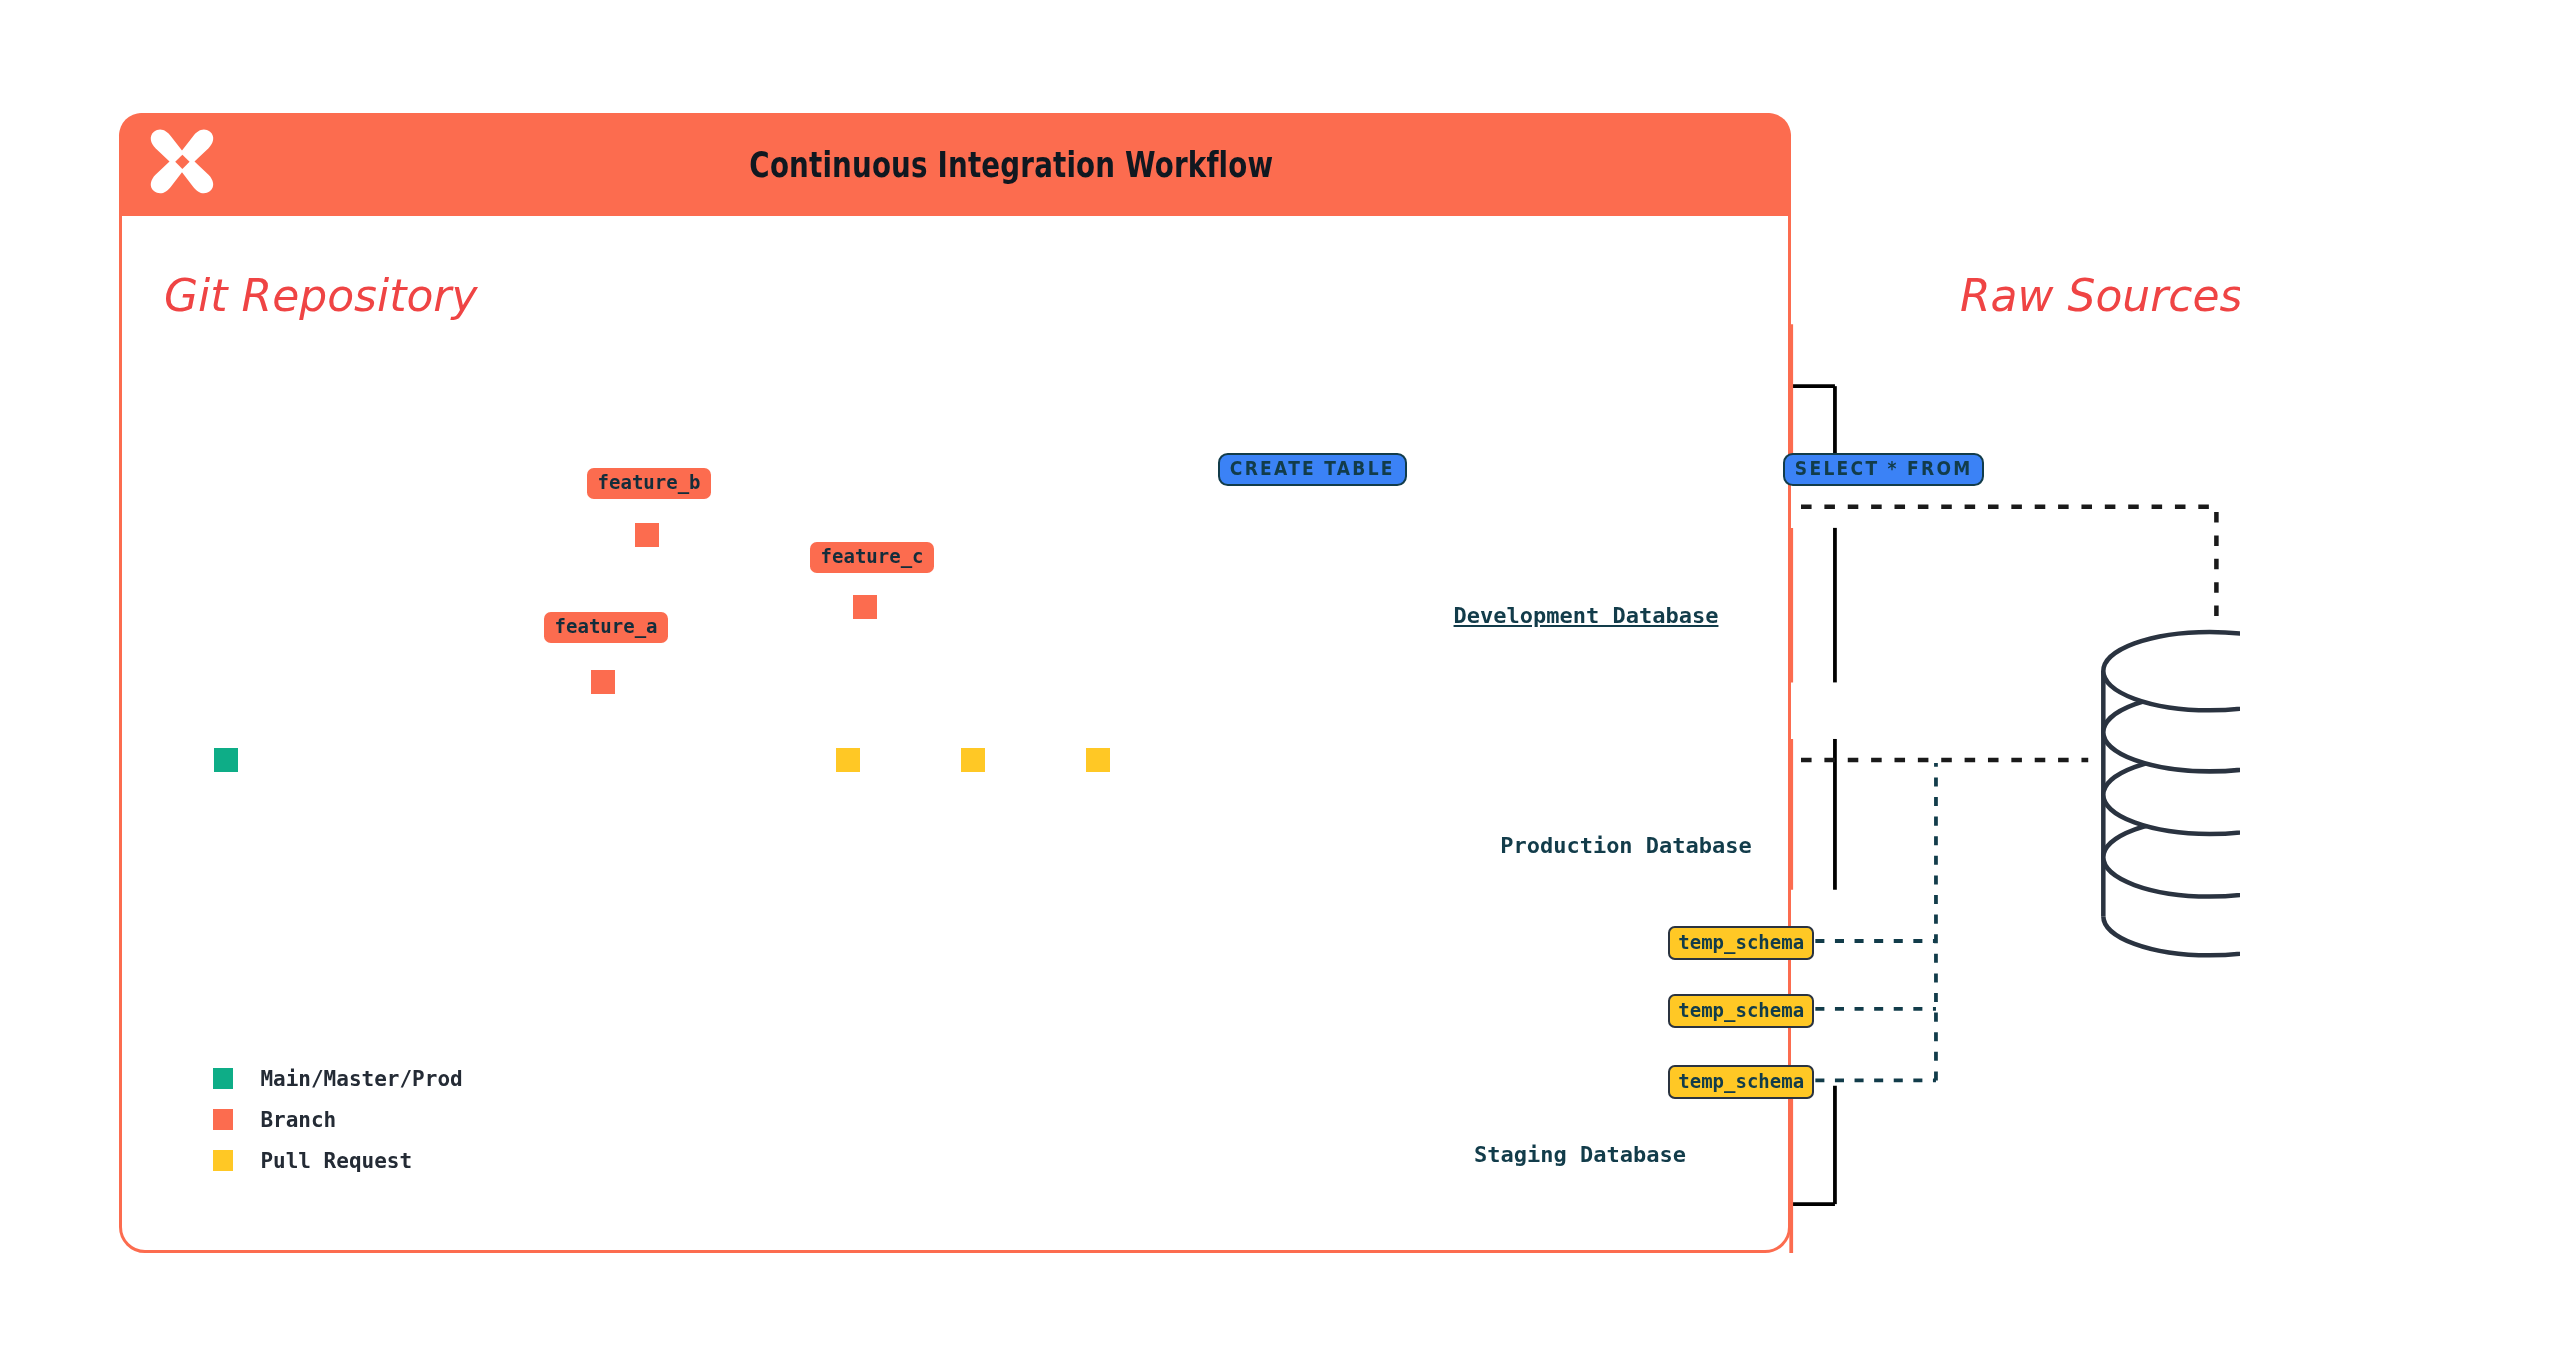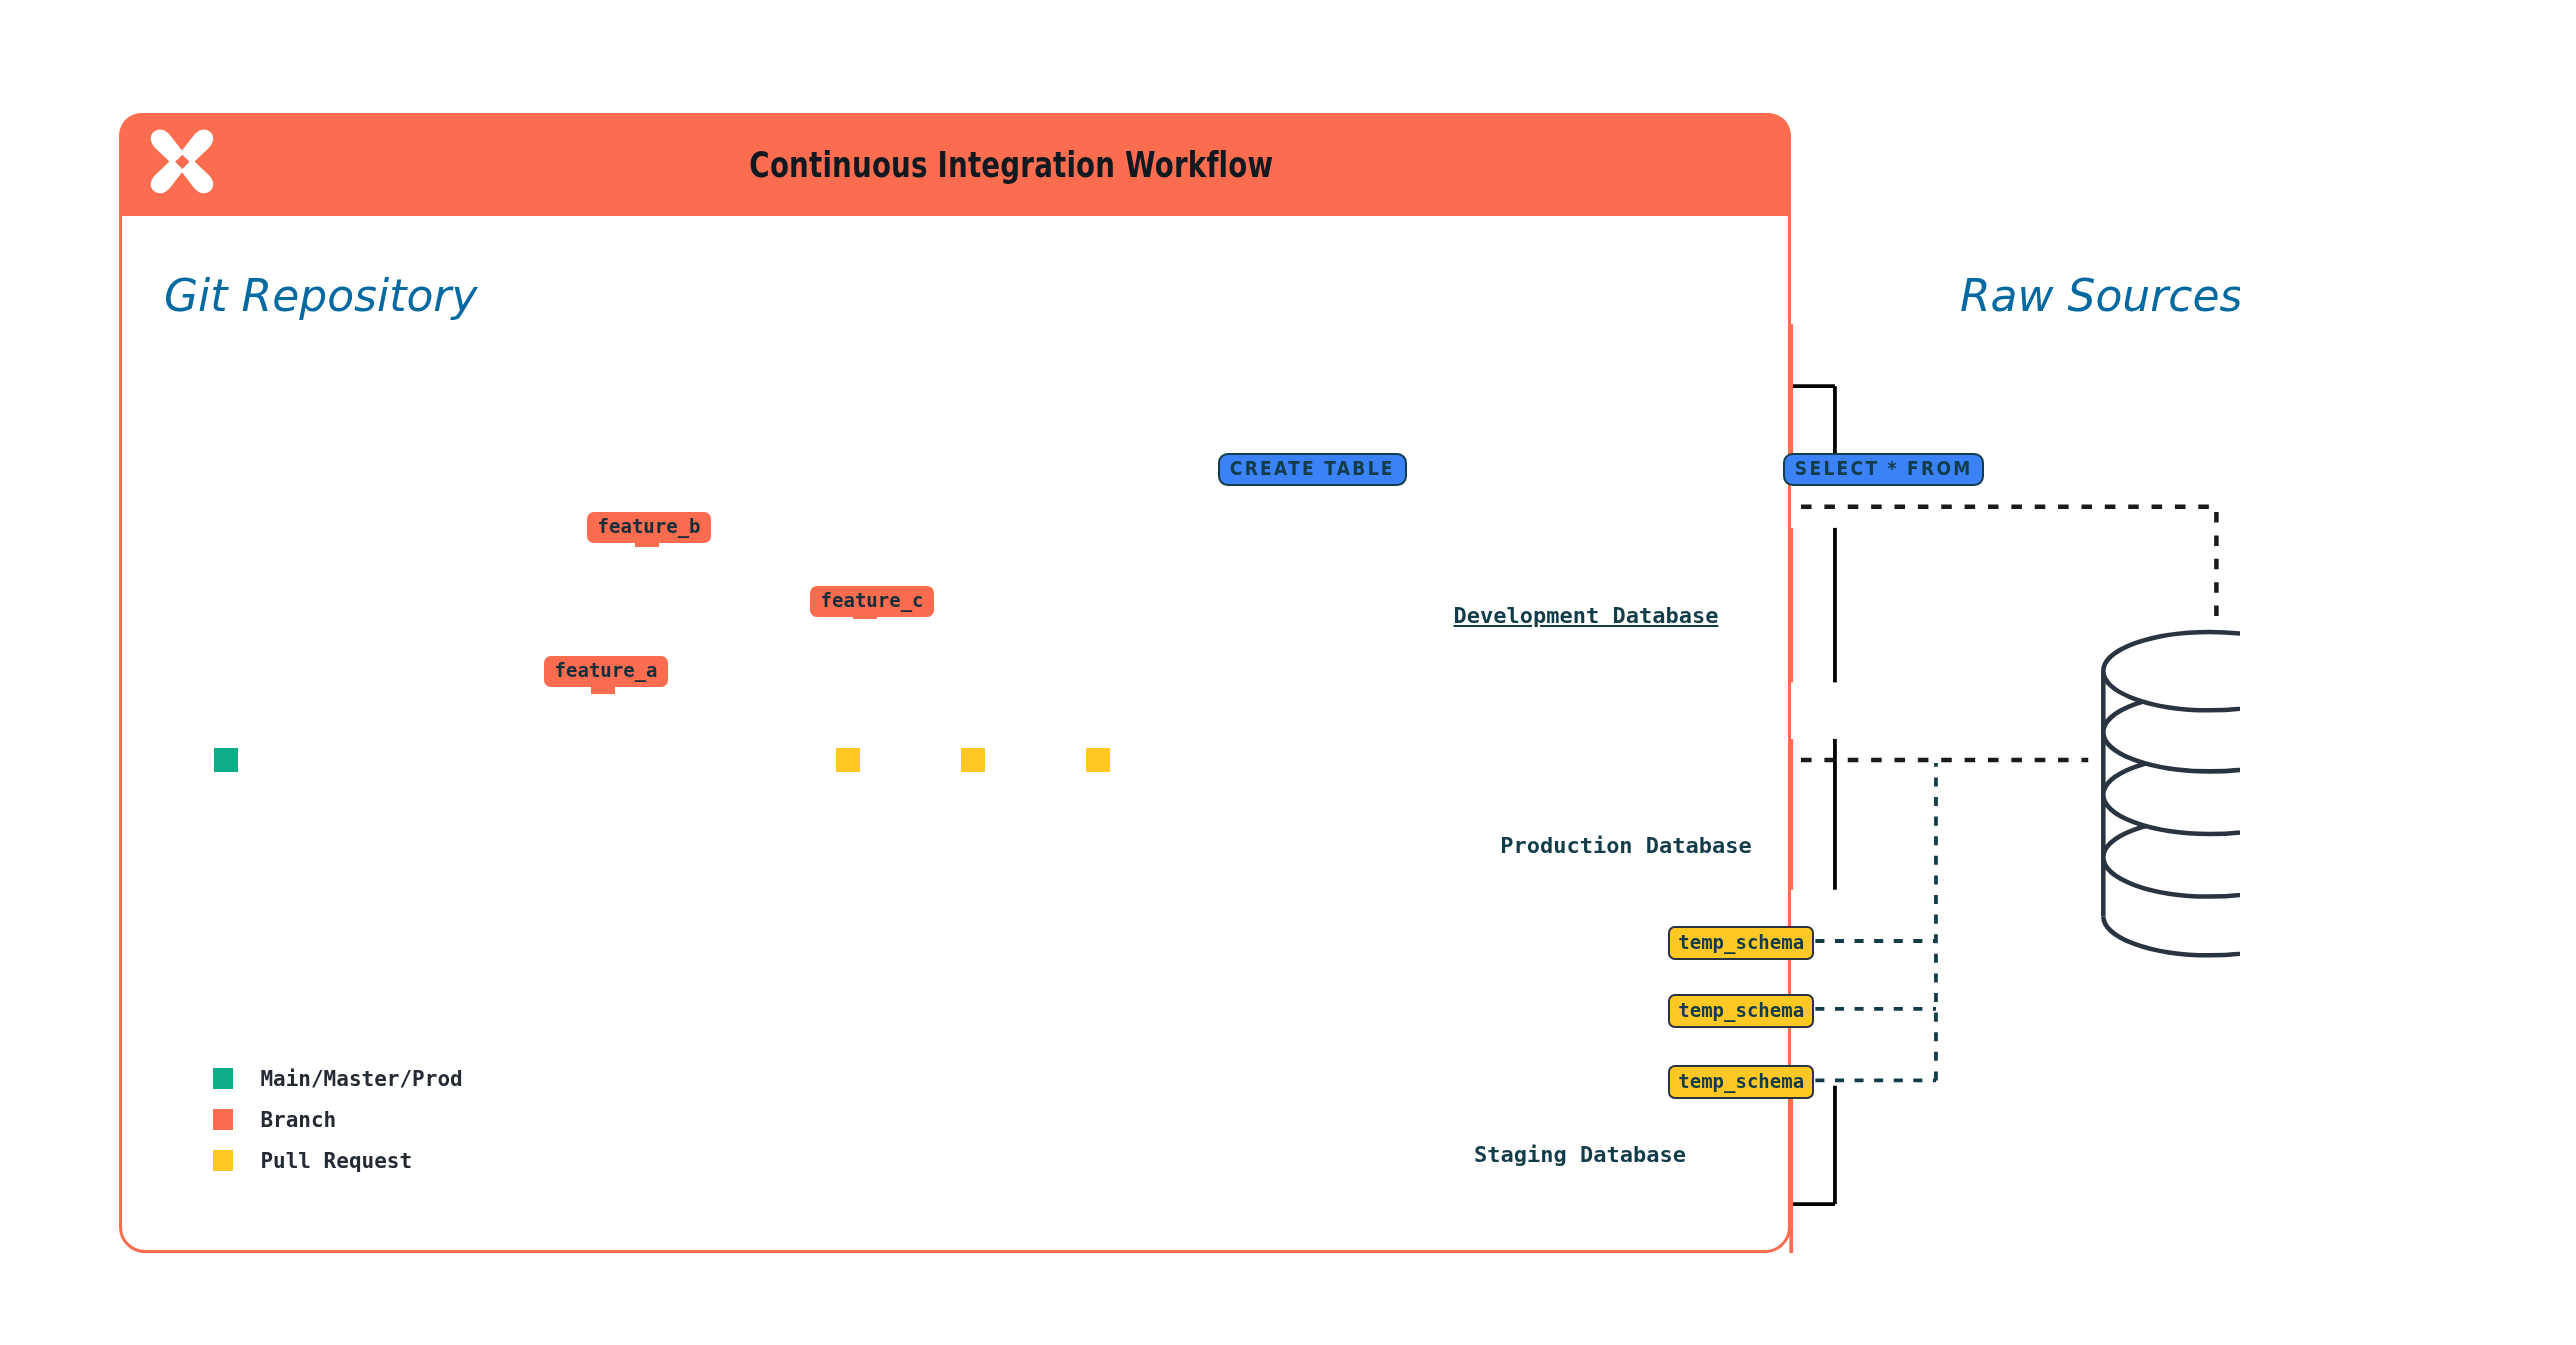--- a/index.html
+++ b/index.html
@@ -57,21 +57,21 @@
     width: 78px; height: 78px;
   }
 
   
   .sec-title {
     position: absolute;
     font-family: "DejaVu Sans", sans-serif;
     font-style: italic;
     font-weight: 300;
     font-size: 44px;
-    color: #0369a1;
+    color: #ef4444;
     white-space: nowrap;
   }
   #title-git    { left: 164px;  top: 270px; }
   #title-target { left: 1337px; top: 270px; }
   #title-raw    { left: 1960px; top: 270px; }
 
   
   .panel-svg {
     position: absolute;
     left: 0; top: 0;
@@ -103,21 +103,20 @@
     position: absolute;
     background: #FC6C4F;
     border-radius: 6.8px;
     padding: 5.3px 10.6px 6.8px 10.6px;
     font-family: "DejaVu Sans Mono", monospace;
     font-weight: bold;
     font-size: 19px;
     color: #132D3B;
     white-space: nowrap;
     line-height: 1;
-    margin-top: 44px;
   }
 
   
   .sql-pill {
     position: absolute;
     background: #3b82f6;
     border: 2.3px solid #123C4A;
     border-radius: 9.8px;
     padding: 3.8px 9.8px 5.3px 9.8px;
     font-family: "DejaVu Sans Condensed", "Liberation Sans Narrow", "Liberation Sans", sans-serif;

